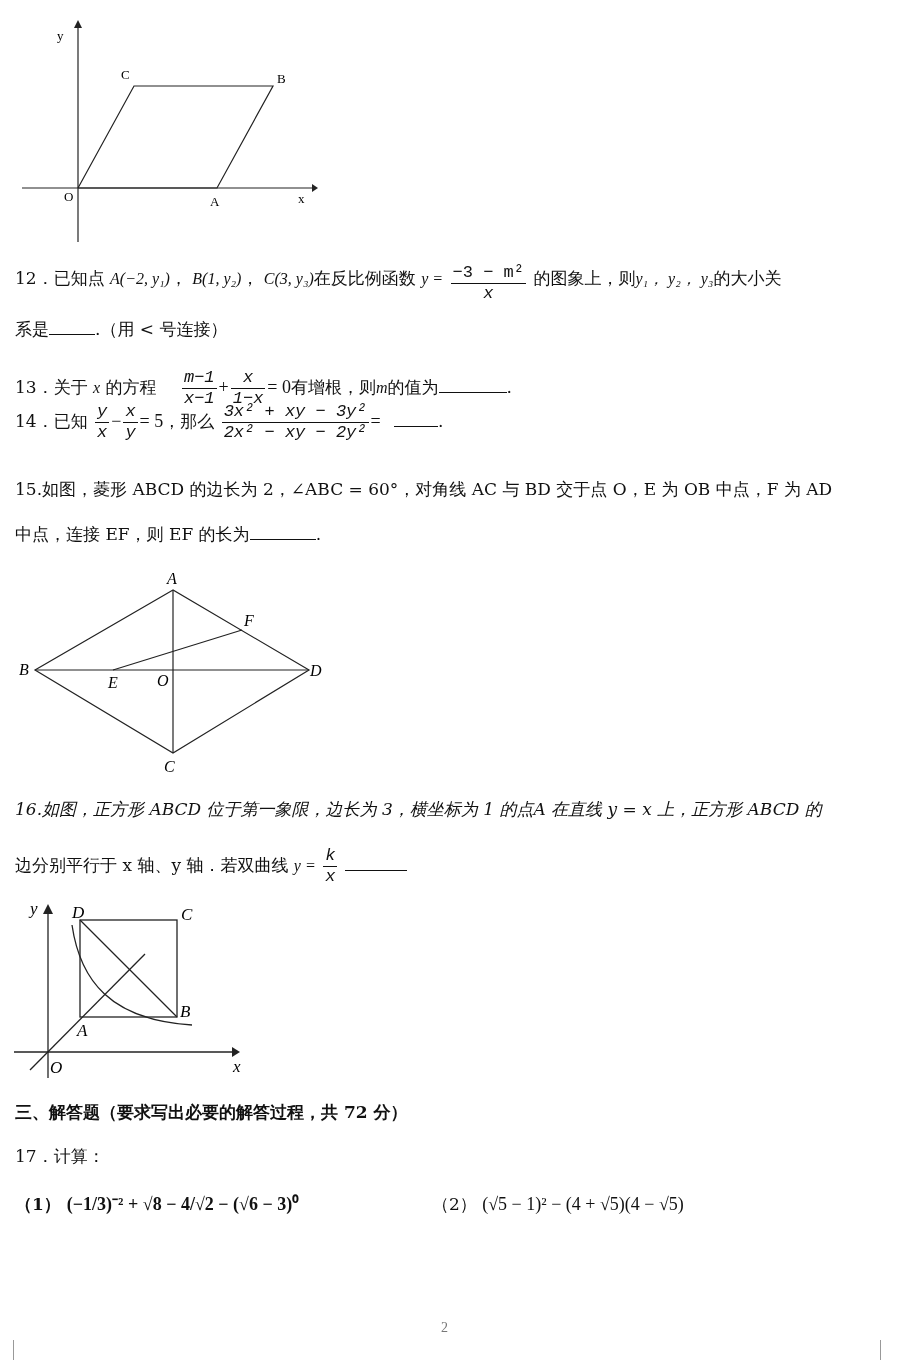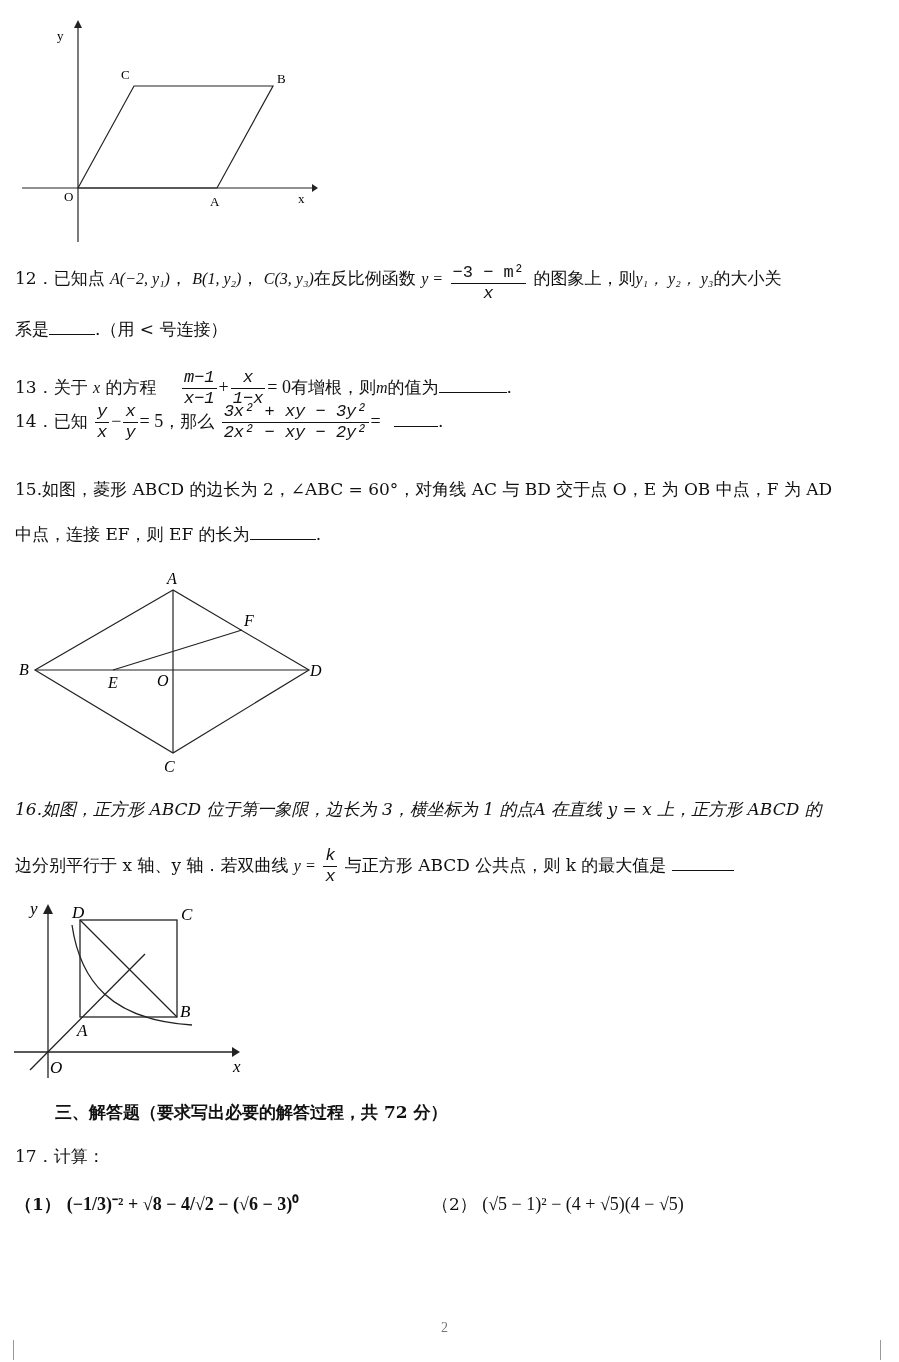--- a/index.html
+++ b/index.html
@@ -7,21 +7,21 @@
          font-family:"DejaVu Serif", "Liberation Serif", serif; color:#111; }
   .abs { position:absolute; }
   .line { position:absolute; left:15px; font-size:17px; white-space:nowrap; line-height:24px; }
   .m { font-family:"Liberation Serif", serif; font-style:italic; font-size:16px; }
   .r { font-family:"Liberation Serif", serif; font-size:18px; }
   .frac { display:inline-block; vertical-align:middle; text-align:center; margin:0 2px; }
   .frac > span { display:block; font-family:Liberation Mono, monospace; font-size:17px; line-height:20px; padding:0 2px; }
   .frac > span.num { border-bottom:1.2px solid #111; }
   .frac > span i { font-style:italic; }
   .blank { display:inline-block; border-bottom:1.3px solid #111; height:18px; vertical-align:baseline; }
-  .bold { font-weight:bold;margin-left:40px; }
+  .bold { font-weight:bold; }
   svg text { font-family:"Liberation Serif", serif; }
 </style>
 </head>
 <body>
 
 <svg class="abs" style="left:0;top:0" width="330" height="250">
   <g stroke="#222" stroke-width="1.2" fill="none">
     <line x1="22" y1="188" x2="312" y2="188"></line>
     <line x1="78" y1="242" x2="78" y2="26"></line>
     <polyline points="78,188 134,86 273,86 217,188 78,188"></polyline>
@@ -109,21 +109,20 @@
 <div class="line" style="top:797px;font-style:italic;">
   <span>16.</span><span>如图，正方形 ABCD 位于第一象限，边长为 3，横坐标为 1 的点A 在直线 y = x 上，正方形 ABCD 的</span>
 </div>
 <div class="line" style="top:846px;">
   <span>边分别平行于 x 轴、y 轴．若双曲线</span>
   <span class="m">y =</span>
   <span class="frac" style="vertical-align:-10px;">
     <span class="num"><i>k</i></span>
     <span><i>x</i></span>
   </span>
-  <span>与正方形 ABCD 公共点，则 k 的最大值是</span>
   <span class="blank" style="width:62px;"></span>
 </div>
 
 <svg class="abs" style="left:0;top:890px" width="260" height="200">
   <g stroke="#222" stroke-width="1.3" fill="none">
     <line x1="14" y1="162" x2="232" y2="162"></line>
     <line x1="48" y1="188" x2="48" y2="22"></line>
     <rect x="80" y="30" width="97" height="97"></rect>
     <line x1="80" y1="30" x2="177" y2="127"></line>
     <line x1="30" y1="180" x2="145" y2="64"></line>

